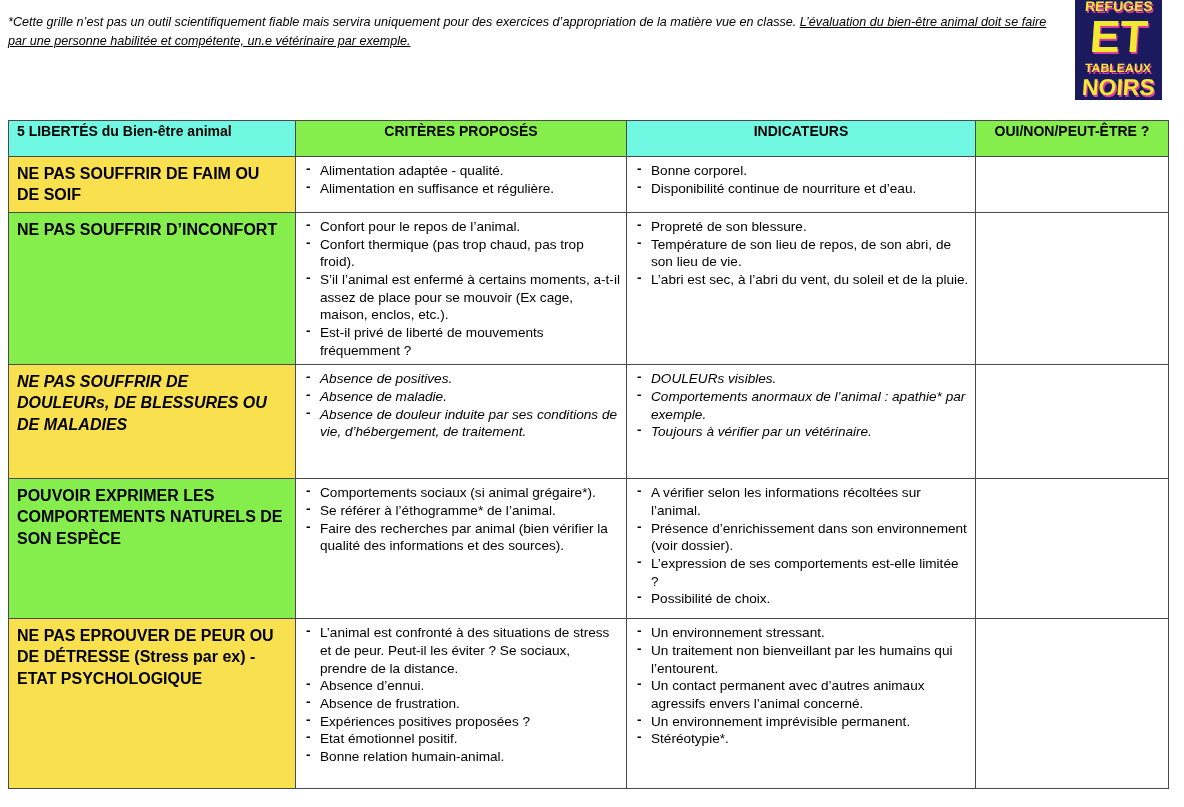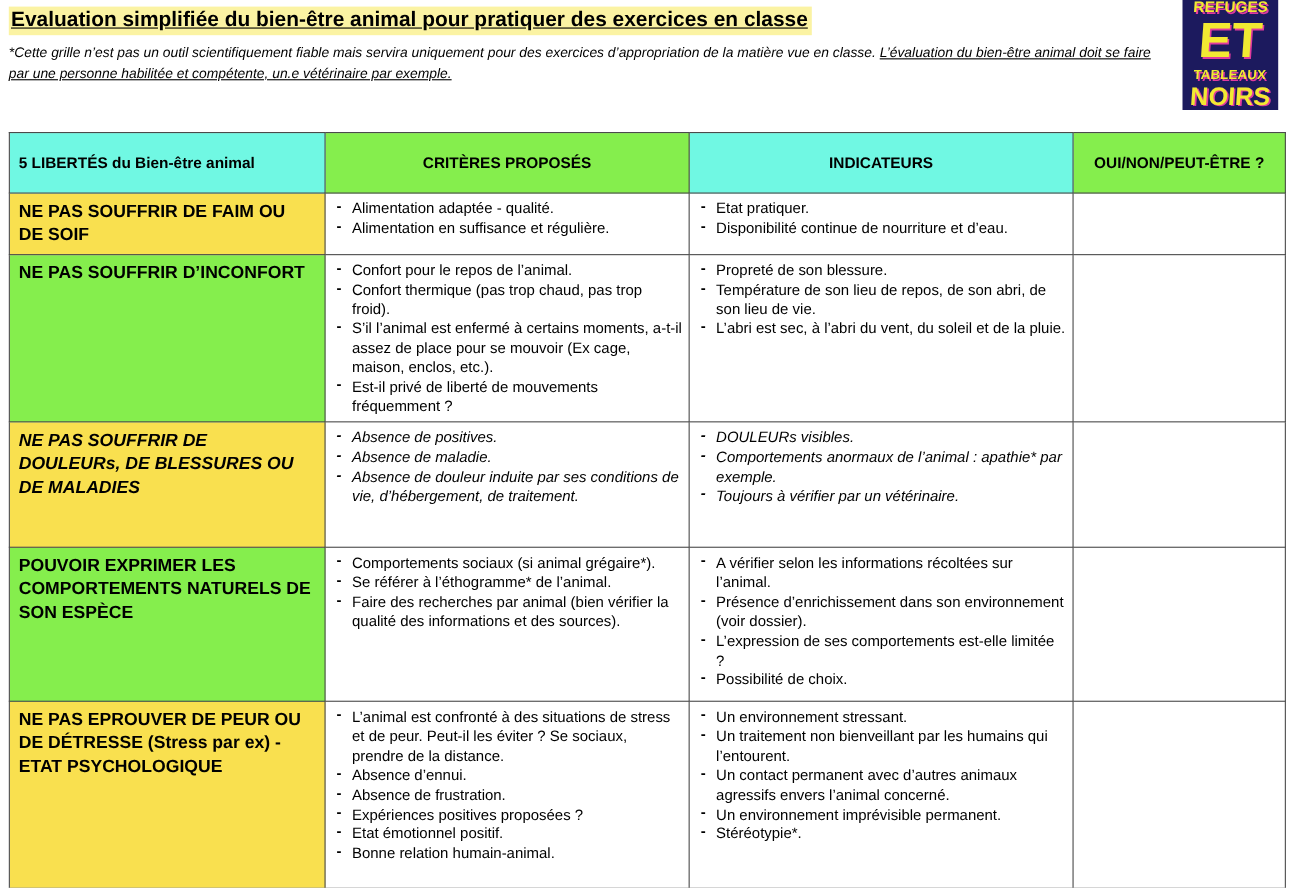--- a/index.html
+++ b/index.html
@@ -30,41 +30,40 @@
   .logo .l2{font-size:45px;margin-top:1px;}
   .logo .l3{font-size:12px;margin-top:3px;letter-spacing:.2px;}
   .logo .l4{font-size:23px;margin-top:2px;}
   .logo .fineprint{display:block;width:34px;height:2px;background:rgba(255,255,255,.75);
     margin-top:5px;margin-left:40px;transform:none;text-shadow:none;}
 
   
   table.grid{position:absolute;left:8px;top:120px;width:1160px;border-collapse:collapse;table-layout:fixed;}
   table.grid th,table.grid td{border:1px solid var(--border);vertical-align:top;}
   th.col-head{height:36px;font-size:14px;font-weight:bold;text-align:center;vertical-align:middle;
-    padding:19px 6px;}
+    padding:2px 6px;}
   th.col-head.first{text-align:left;padding-left:8px;}
   th.head-cyan{background:var(--cyan);}
   th.head-green{background:var(--green);}
   td.freedom{font-size:16px;font-weight:bold;padding:6px 10px 6px 8px;line-height:1.32;}
   td.row-yellow{background:var(--yellow);}
   td.row-green{background:var(--green);}
   td.list-cell{background:#fff;padding:5px 6px 5px 7px;}
   td.answer-cell{background:#fff;}
   .bullet-item{display:flex;font-size:13.6px;line-height:1.3;}
   .bullet-item .dash{width:17px;flex:0 0 17px;text-align:left;padding-left:3px;
     position:relative;top:-2px;font-weight:bold;}
   .bullet-item .bullet-text{flex:1;}
 </style>
 </head>
 <body>
 
 <div class="page">
 
   <div class="doc-header">
-    <span class="doc-title">Evaluation simplifiée du bien-être animal pour pratiquer des exercices en classe</span>
     <div class="doc-subtitle"><span>*Cette grille n’est pas un outil scientifiquement fiable mais servira uniquement pour des exercices d’appropriation de la matière vue en classe. </span><span class="underlined">L’évaluation du bien-être animal doit se faire par une personne habilitée et compétente, un.e vétérinaire par exemple.</span></div>
   </div>
 
   <div class="logo">
     <span class="l1">REFUGES</span>
     <span class="l2">ET</span>
     <span class="l3">TABLEAUX</span>
     <span class="l4">NOIRS</span>
     <span class="fineprint"></span>
   </div>
@@ -93,21 +92,21 @@
               <span class="bullet-text">Alimentation adaptée - qualité.</span>
             </div>
             <div class="bullet-item">
               <span class="dash">-</span>
               <span class="bullet-text">Alimentation en suffisance et régulière.</span>
             </div>
           </td>
           <td class="list-cell">
             <div class="bullet-item">
               <span class="dash">-</span>
-              <span class="bullet-text">Etat pratiquer.</span>
+              <span class="bullet-text">Bonne corporel.</span>
             </div>
             <div class="bullet-item">
               <span class="dash">-</span>
               <span class="bullet-text">Disponibilité continue de nourriture et d’eau.</span>
             </div>
           </td>
           <td class="answer-cell"></td>
         </tr>
         <tr style="height: 125px;">
           <td class="freedom row-green">NE PAS SOUFFRIR D’INCONFORT</td>

